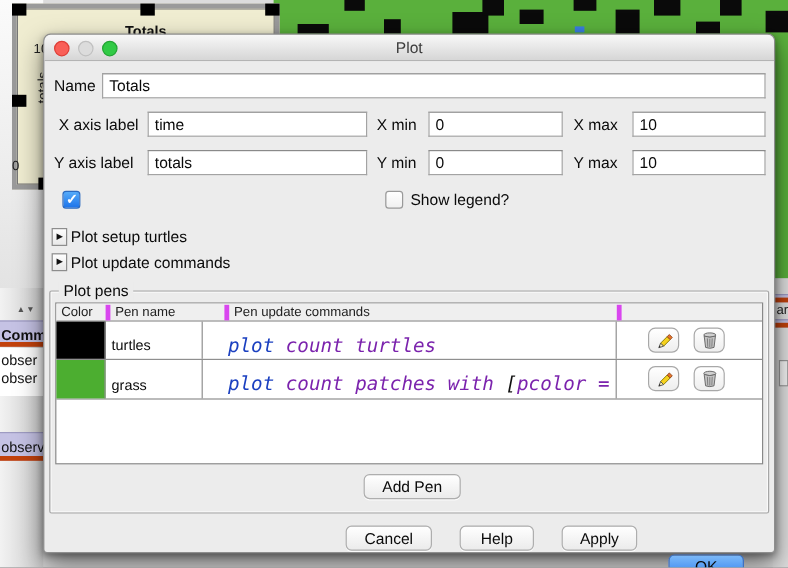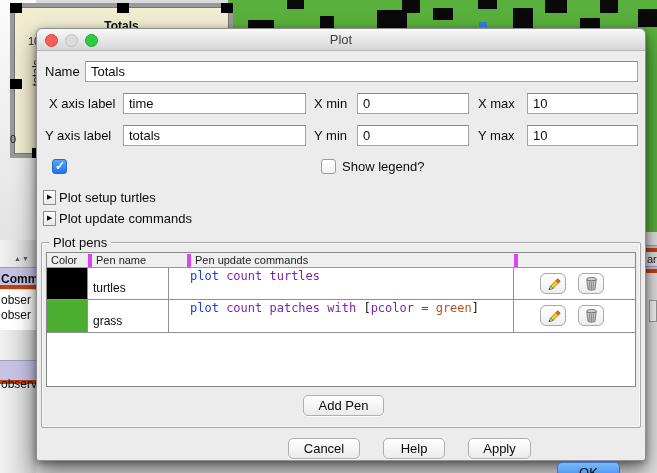--- a/index.html
+++ b/index.html
@@ -33,21 +33,21 @@
   #world-view .blue-mark { position:absolute; background:#3a7de0; }
 
   
   .lav { background:#c5c2e4; border-top:1px solid #9e9bc2; border-bottom:4px solid #c2410c; }
   #cc-sort { left:14px; top:255px; font-size:7px; color:#555; letter-spacing:1px; }
   #cc-header { left:0; top:267px; width:36px; height:22px; }
   #cc-header span { font-weight:bold; font-size:12px; color:#111; position:absolute; left:1px; top:4px; white-space:nowrap; }
   #cc-lines { left:0; top:290px; width:36px; height:40px; background:#fff; font-size:12px; color:#111; }
   #cc-lines div { position:absolute; left:1px; white-space:nowrap; }
   #cc-prompt { left:0; top:360px; width:36px; height:24px; }
-  #cc-prompt span { font-size:12px; color:#111; position:absolute; left:1px; top:16px; white-space:nowrap; }
+  #cc-prompt span { font-size:12px; color:#111; position:absolute; left:1px; top:5px; white-space:nowrap; }
 
   
   #rf-band1 { left:646px; top:245px; width:11px; height:7px; }
   #rf-text  { left:647px; top:253px; font-size:11px; color:#222; }
   #rf-band2 { left:646px; top:266px; width:11px; height:7px; }
   #rf-box   { left:649px; top:300px; width:8px; height:22px; background:#f4f4f4; border:1px solid #999; }
   #bg-right-under { left:644px; top:232px; width:13px; height:241px; background:#e0e0e0; }
 
   
   #dialog { left:36px; top:28px; width:610px; height:433px; background:#ececec;
@@ -87,21 +87,21 @@
   #pen-head { position:absolute; left:0; top:0; width:100%; height:15px;
     background:#efefef; border-bottom:1px solid #999; font-size:11px; color:#222; }
   #pen-head .hcell { position:absolute; top:1px; line-height:13px; padding-left:4px;
     border-left:4px solid #d946ef; height:13px; }
   .pen-row { position:absolute; left:0; width:100%; border-bottom:1px solid #8f8f8f; }
   .cell { position:absolute; top:0; bottom:0; border-right:1px solid #8f8f8f; }
   .swatch { left:0; width:41px; }
   .namecell { left:41px; width:81px; font-size:12px; color:#0a0a0a; }
   .namecell span { position:absolute; left:5px; bottom:4px; }
   .codecell { left:140px; width:327px; font-family:"DejaVu Sans Mono", monospace;
-    font-size:12px; line-height:15px; padding:1px 0 0 3px; white-space:nowrap; overflow:hidden; }
+    font-size:16px; line-height:15px; padding:12px 0 0 3px; white-space:nowrap; overflow:hidden;font-style:italic; }
   .actioncell { left:467px; width:123px; border-right:none; }
   .tok-cmd { color:#1b40c0; } .tok-rep { color:#7b23ad; }
   .tok-con { color:#b4551a; } .tok-pln { color:#111; }
 
   .mini-btn { position:absolute; top:5px; width:26px; height:21px; border-radius:6px;
     border:1px solid #a8a8a8; background:linear-gradient(to bottom,#ffffff,#eeeeee); }
   .mini-btn svg { position:absolute; left:5px; top:2px; }
   .mini-btn.pencil { left:26px; } .mini-btn.trash { left:64px; }
 
   .push-btn { position:absolute; height:21px; border-radius:5px; border:1px solid #aeaeae;

